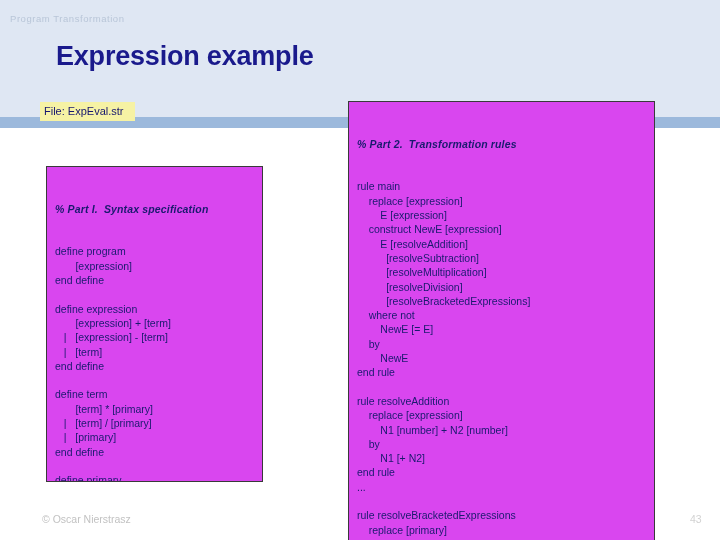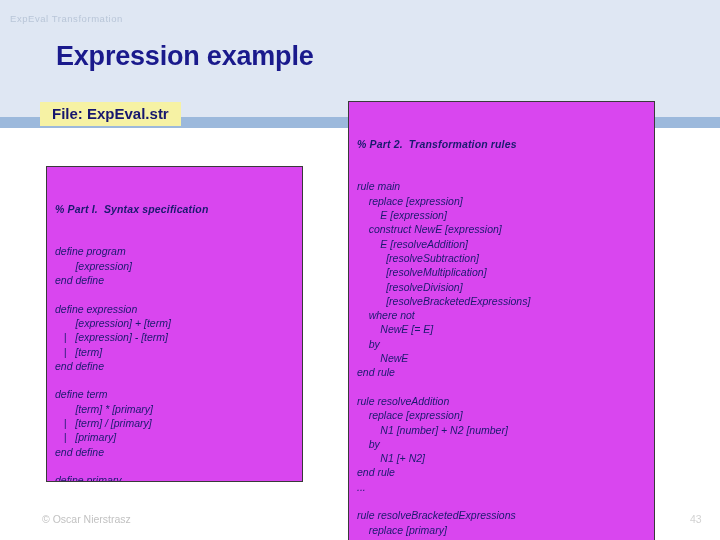--- a/index.html
+++ b/index.html
@@ -26,61 +26,61 @@
     white-space:nowrap;
   }
   .slide-title{
     position:absolute;left:40px;top:41px;
     font-size:27px;font-weight:bold;color:#1a1a8c;
     letter-spacing:-.2px;white-space:nowrap;margin-left:16px;
   }
   .file-chip{
     position:absolute;left:40px;top:102px;
     background:#f6f2a4;color:#16166e;
-    font-size:15px;font-weight:bold;
-    padding:3px 12px 4px 12px;white-space:nowrap;
+    font-size:11px;font-weight:normal;
+    padding:3px 12px 4px 4px;white-space:nowrap;
   }
   
   .code-box{
     position:absolute;
     background:#d946ef;
     border:1.4px solid #3a3a3a;
     box-sizing:border-box;
     color:#1a1a6e;
     font-family:"Liberation Sans", sans-serif;
     font-size:10.5px;
     line-height:14.3px;
     white-space:pre;
     overflow:hidden;
     margin-top:23px;
   }
-  #left-box{left:46px;top:143px;width:257px;height:316px;padding:6px 0 0 8px;}
+  #left-box{left:46px;top:143px;width:217px;height:316px;padding:6px 0 0 8px;}
   #right-box{left:348px;top:78px;width:307px;height:442px;padding:6px 0 0 8px;}
-  .code-line{white-space:pre;min-height:14.3px;font-style:italic;}
+  .code-line{white-space:pre;min-height:14.3px;}
   .sect-head{font-weight:bold;font-style:italic;letter-spacing:.15px;}
   .blank{height:14.3px;}
   
   .copyright{
     position:absolute;left:42px;top:513px;
     font-size:10.5px;color:#c2c2c2;white-space:nowrap;
   }
   .page-num{
     position:absolute;left:690px;top:513px;
     font-size:10.5px;color:#d2d2d2;white-space:nowrap;
   }
 </style>
 </head>
 <body>
 
 <div id="slide">
 
   <div class="header-band"></div>
   <div class="header-rule"></div>
 
-  <div class="kicker">ExpEval Transformation</div>
+  <div class="kicker">Program Transformation</div>
   <div class="slide-title">Expression example</div>
   <div class="file-chip">File: ExpEval.str</div>
 
   <div class="code-box" id="left-box">
     <div class="code-line sect-head">% Part I.  Syntax specification</div>
     <div id="left-lines"><div class="code-line">define program</div><div class="code-line">       [expression]</div><div class="code-line">end define</div><div class="code-line blank"></div><div class="code-line">define expression</div><div class="code-line">       [expression] + [term]</div><div class="code-line">   |   [expression] - [term]</div><div class="code-line">   |   [term]</div><div class="code-line">end define</div><div class="code-line blank"></div><div class="code-line">define term</div><div class="code-line">       [term] * [primary]</div><div class="code-line">   |   [term] / [primary]</div><div class="code-line">   |   [primary]</div><div class="code-line">end define</div><div class="code-line blank"></div><div class="code-line">define primary</div></div>
   </div>
 
   <div class="code-box" id="right-box">
     <div class="code-line sect-head">% Part 2.  Transformation rules</div>

